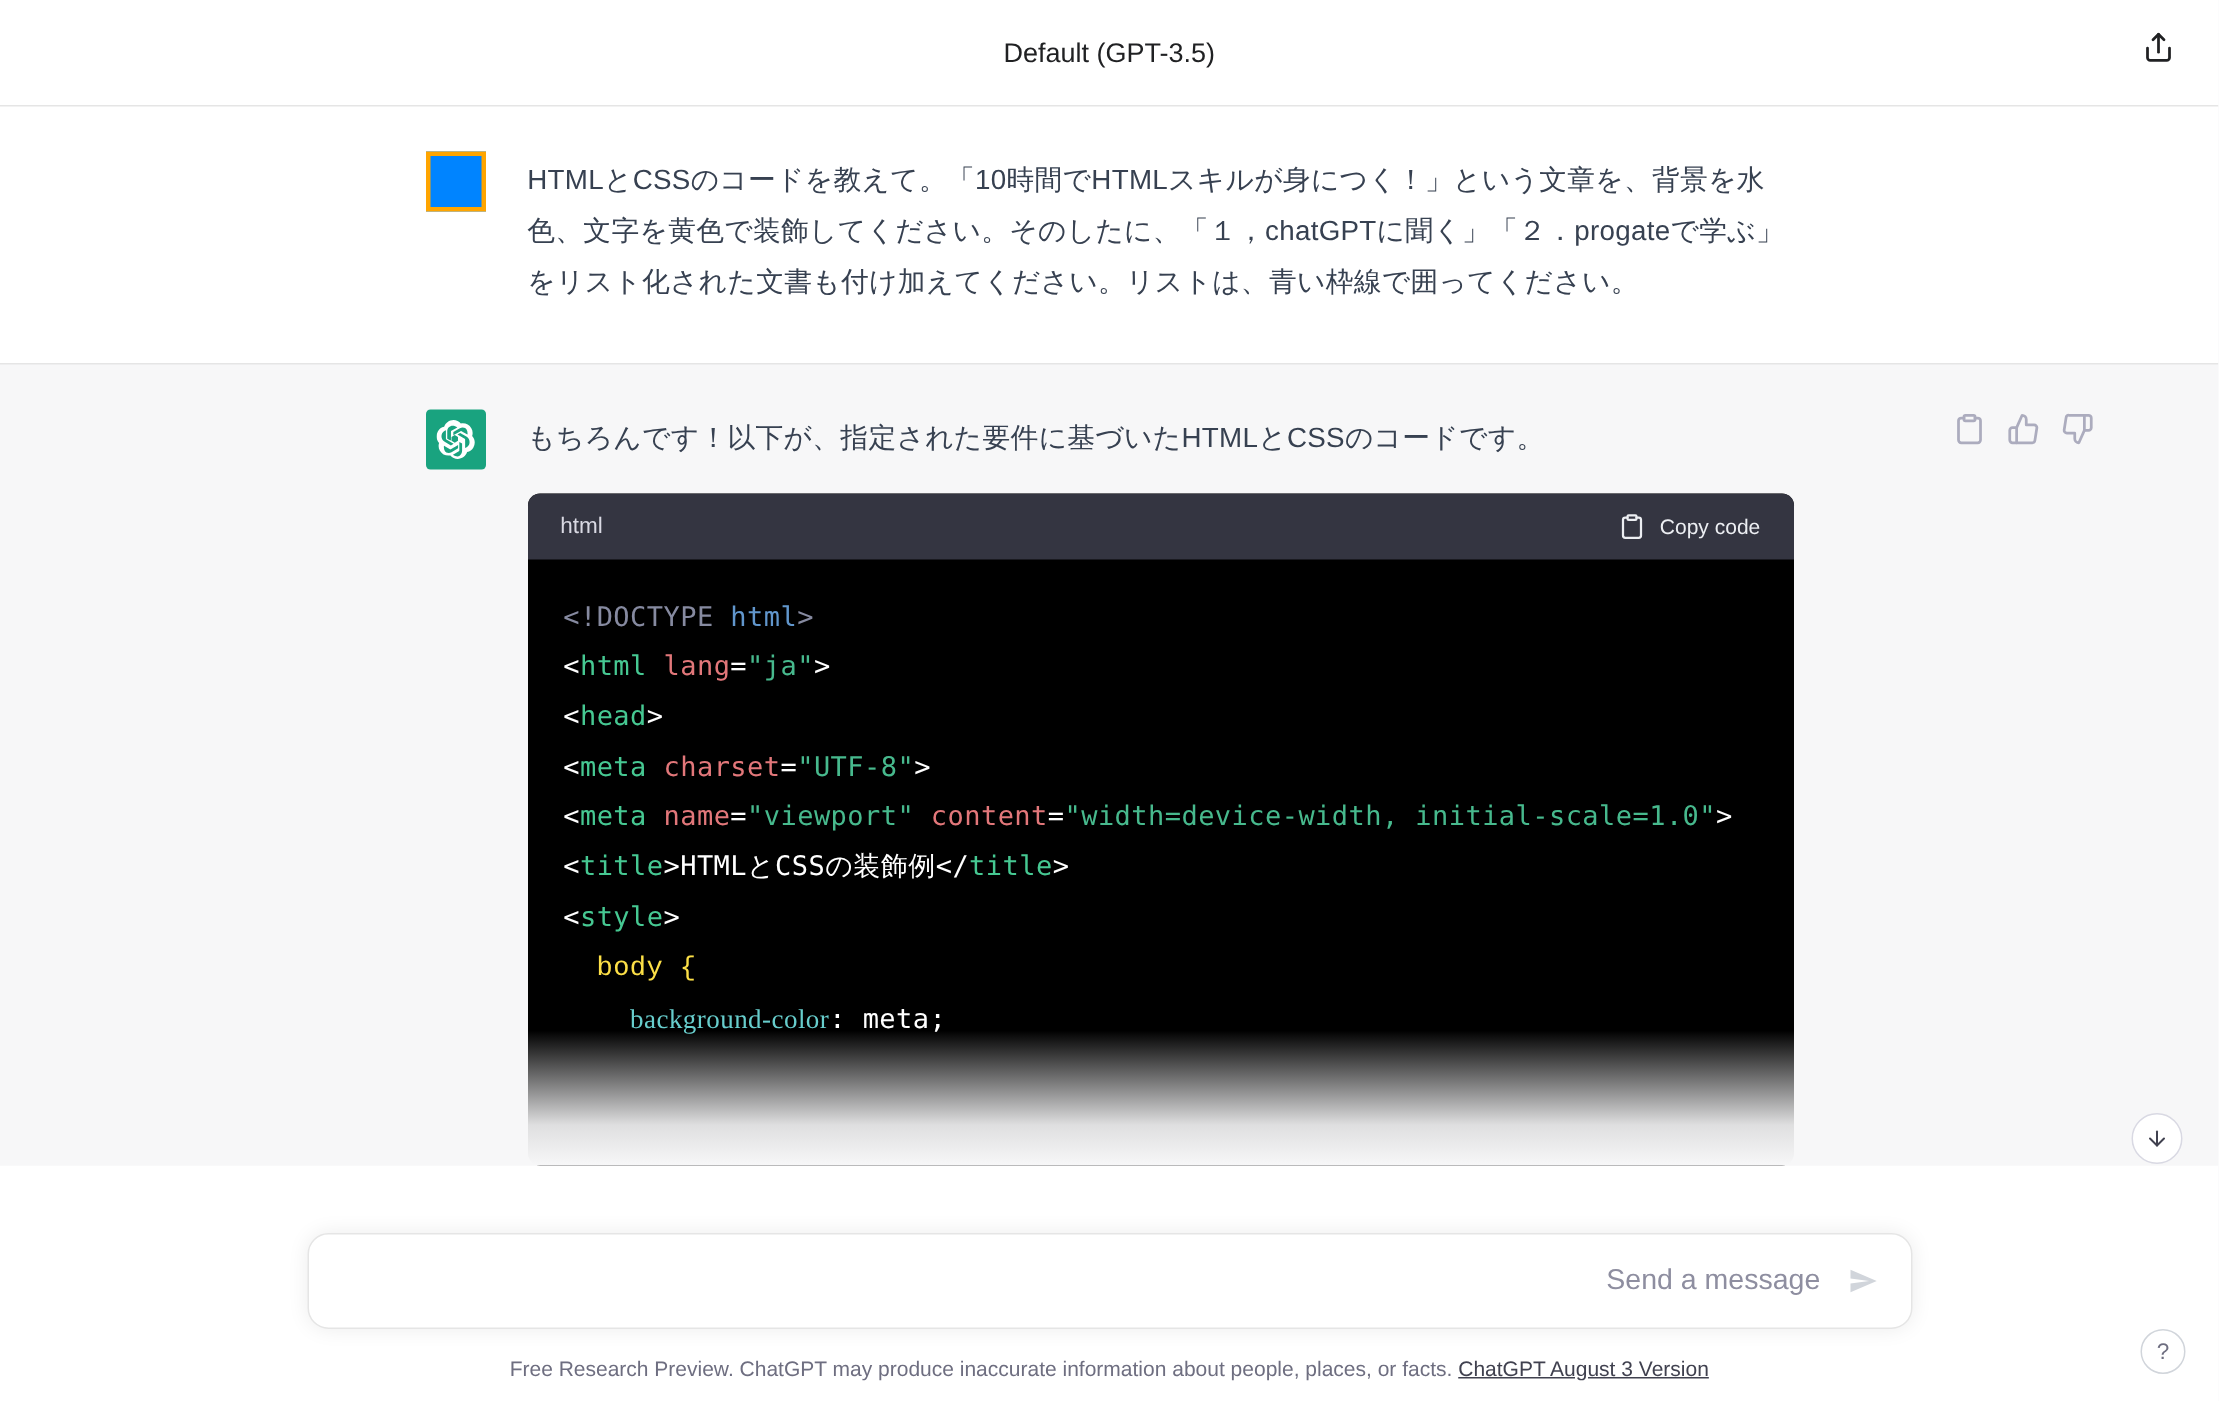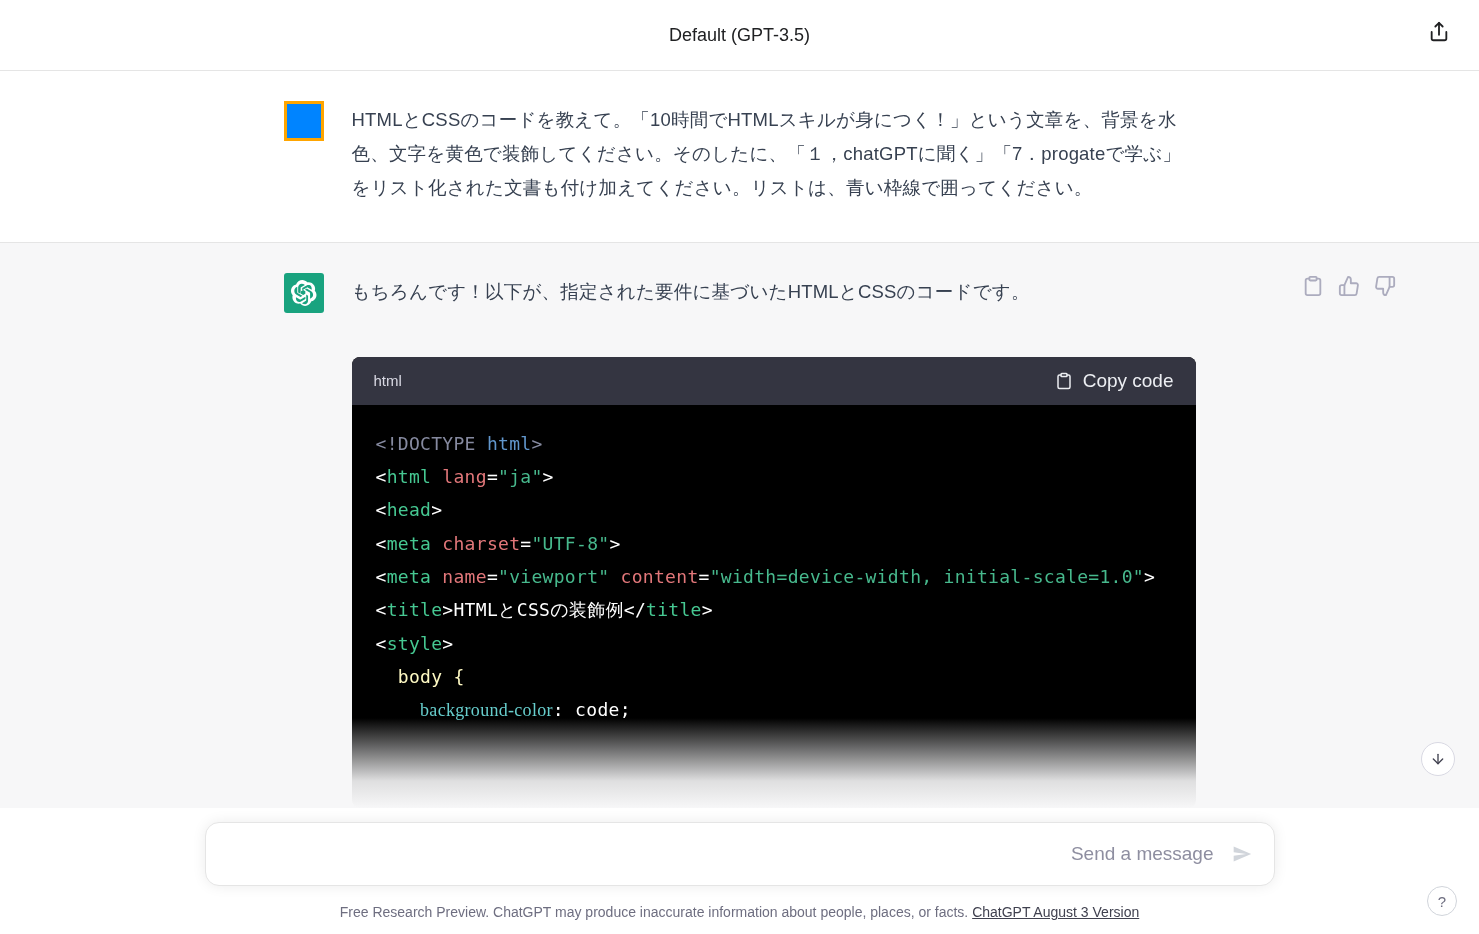--- a/index.html
+++ b/index.html
@@ -69,57 +69,57 @@
   .msg-actions {
     position: absolute;
     right: -200px;
     top: 4px;
     display: flex;
     gap: 14px;
     color: #acacbe;
   }
   .msg-actions .icon { width: 22px; height: 22px; cursor: pointer; }
   .code-block {
-    margin-top: 48px;
+    margin-top: 20px;
     border-radius: 8px;
     overflow: hidden;
     background: #000000;
     position: relative;
   }
   .code-header {
     background: #343541;
     color: #d9d9e3;
     display: flex;
     justify-content: space-between;
     align-items: center;
     padding: 13px 22px;
     font-size: 15px;
   }
   .copy-code {
     display: flex; align-items: center; gap: 10px;
     cursor: pointer;
     color: #eceef2;
-    font-size: 19px;
+    font-size: 14px;
   }
   .code-content {
     padding: 22px 24px 80px;
     font-family: ui-monospace, "SF Mono", Menlo, Consolas, monospace;
     font-size: 18px;
     line-height: 1.85;
     color: #fff;
     letter-spacing: 0.3px;
     white-space: pre;
   }
   .code-content .tag { color: #46c892; }
   .code-content .punct { color: #ffffff; }
   .code-content .name-attr { color: #e2777a; text-align: center; }
   .code-content .string { color: #47b98d; }
   .code-content .doctype { color: #868aa0; }
   .code-content .keyword { color: #6196cc; }
-  .code-content .selector { color: #fef9c3; }
+  .code-content .selector { color: #fde047; font-family: Liberation Mono, monospace; }
   .code-content .prop { color: #67cdcc; font-family: Liberation Serif, serif; }
   .code-fade {
     position: absolute; left: 0; right: 0; bottom: 0; height: 90px;
     background: linear-gradient(to bottom, rgba(247,247,248,0) 0%, rgba(247,247,248,0.9) 70%, #f7f7f8 100%);
     pointer-events: none;
   }
   .regenerate-btn {
     position: absolute;
     right: 250px;
     bottom: 150px;
@@ -208,21 +208,21 @@
           <line x1="12" y1="2" x2="12" y2="15"></line>
         </svg>
     </div>
   </div>
 
   <div class="chat-scroll">
     <div class="msg user">
       <div class="msg-inner">
         <div class="avatar user"></div>
         <div class="msg-body">
-          <div class="msg-text">HTMLとCSSのコードを教えて。「10時間でHTMLスキルが身につく！」という文章を、背景を水色、文字を黄色で装飾してください。そのしたに、「１，chatGPTに聞く」「7．progateで学ぶ」をリスト化された文書も付け加えてください。リストは、青い枠線で囲ってください。</div>
+          <div class="msg-text">HTMLとCSSのコードを教えて。「10時間でHTMLスキルが身につく！」という文章を、背景を水色、文字を黄色で装飾してください。そのしたに、「１，chatGPTに聞く」「２．progateで学ぶ」をリスト化された文書も付け加えてください。リストは、青い枠線で囲ってください。</div>
         </div>
       </div>
     </div>
 
     <div class="msg assistant" style="position:relative; padding-bottom:0;">
       <div class="msg-inner" style="position:relative;">
         <div class="avatar bot">
           <svg width="26" height="26" viewBox="0 0 41 41" fill="none">
               <path d="M37.5 16.8c.9-2.7.6-5.7-.9-8.1-2.2-3.9-6.7-5.9-11-5C23.7 1.4 20.9 0 17.9 0c-4.5 0-8.5 2.9-9.9 7.2-2.8.6-5.2 2.3-6.6 4.8-2.3 3.9-1.7 8.8 1.3 12.1-.9 2.7-.6 5.7.9 8.1 2.2 3.9 6.7 5.9 11 5 1.9 2.3 4.7 3.7 7.7 3.7 4.5 0 8.5-2.9 9.9-7.2 2.8-.6 5.2-2.3 6.6-4.8 2.3-3.9 1.7-8.8-1.3-12.1zM22.3 38.3c-1.8 0-3.6-.6-5-1.8l6.2-3.6c.3-.2.5-.5.5-.9V23l2.9 1.7v8c-.1 3.1-2.6 5.6-4.6 5.6zM8.8 32.5c-.9-1.6-1.3-3.5-.9-5.3l6.2 3.6c.3.2.7.2 1 0l7.6-4.4v3.4l-6.9 4c-2.7 1.6-6.2.6-7-1.3zM5.8 14.2c.9-1.6 2.4-2.8 4.1-3.4v8.9c0 .4.2.7.5.9l7.6 4.4-2.9 1.7-6.9-4c-2.7-1.6-3.7-5.1-2.4-8.5zm23.8 5.5l-7.6-4.4 2.9-1.7 6.9 4c2.7 1.6 3.7 5.1 2.4 8.5-.9 1.6-2.4 2.8-4.1 3.4v-8.9c0-.4-.2-.7-.5-.9zm2.9-4.4l-6.2-3.6c-.3-.2-.7-.2-1 0l-7.6 4.4v-3.4l6.9-4c2.7-1.6 6.2-.6 7 1.3.9 1.6 1.3 3.5.9 5.3zm-18.3 6l-2.9-1.7v-8c.1-3.1 2.6-5.6 5.6-5.6 1.8 0 3.6.6 5 1.8l-6.2 3.6c-.3.2-.5.5-.5.9v9zm1.6-3.4l3.4-2 3.4 2v3.9l-3.4 2-3.4-2v-3.9z" fill="currentColor"></path>
             </svg>
@@ -242,21 +242,21 @@
               </div>
             </div>
             <div class="code-content"><span class="doctype">&lt;!DOCTYPE </span><span class="keyword">html</span><span class="doctype">&gt;</span>
 <span class="punct">&lt;</span><span class="tag">html</span><span> </span><span class="name-attr">lang</span><span class="punct">=</span><span class="string">"ja"</span><span class="punct">&gt;</span>
 <span class="punct">&lt;</span><span class="tag">head</span><span class="punct">&gt;</span>
 <span class="punct">&lt;</span><span class="tag">meta</span><span> </span><span class="name-attr">charset</span><span class="punct">=</span><span class="string">"UTF-8"</span><span class="punct">&gt;</span>
 <span class="punct">&lt;</span><span class="tag">meta</span><span> </span><span class="name-attr">name</span><span class="punct">=</span><span class="string">"viewport"</span><span> </span><span class="name-attr">content</span><span class="punct">=</span><span class="string">"width=device-width, initial-scale=1.0"</span><span class="punct">&gt;</span>
 <span class="punct">&lt;</span><span class="tag">title</span><span class="punct">&gt;</span><span>HTMLとCSSの装飾例</span><span class="punct">&lt;/</span><span class="tag">title</span><span class="punct">&gt;</span>
 <span class="punct">&lt;</span><span class="tag">style</span><span class="punct">&gt;</span>
 <span class="selector">  body {</span>
-<span>    </span><span class="prop">background-color</span><span>: code;</span></div>
+<span>    </span><span class="prop">background-color</span><span>: meta;</span></div>
           </div>
         </div>
         <div class="msg-actions">
           <svg class="icon" viewBox="0 0 24 24" fill="none" stroke="currentColor" stroke-width="2" stroke-linecap="round" stroke-linejoin="round">
               <path d="M16 4h2a2 2 0 0 1 2 2v14a2 2 0 0 1-2 2H6a2 2 0 0 1-2-2V6a2 2 0 0 1 2-2h2"></path>
               <rect x="8" y="2" width="8" height="4" rx="1"></rect>
             </svg>
           <svg class="icon" viewBox="0 0 24 24" fill="none" stroke="currentColor" stroke-width="2" stroke-linecap="round" stroke-linejoin="round">
               <path d="M14 9V5a3 3 0 0 0-3-3l-4 9v11h11.3a2 2 0 0 0 2-1.7l1.4-9a2 2 0 0 0-2-2.3H14z"></path>
               <path d="M7 22H4a2 2 0 0 1-2-2v-7a2 2 0 0 1 2-2h3"></path>

